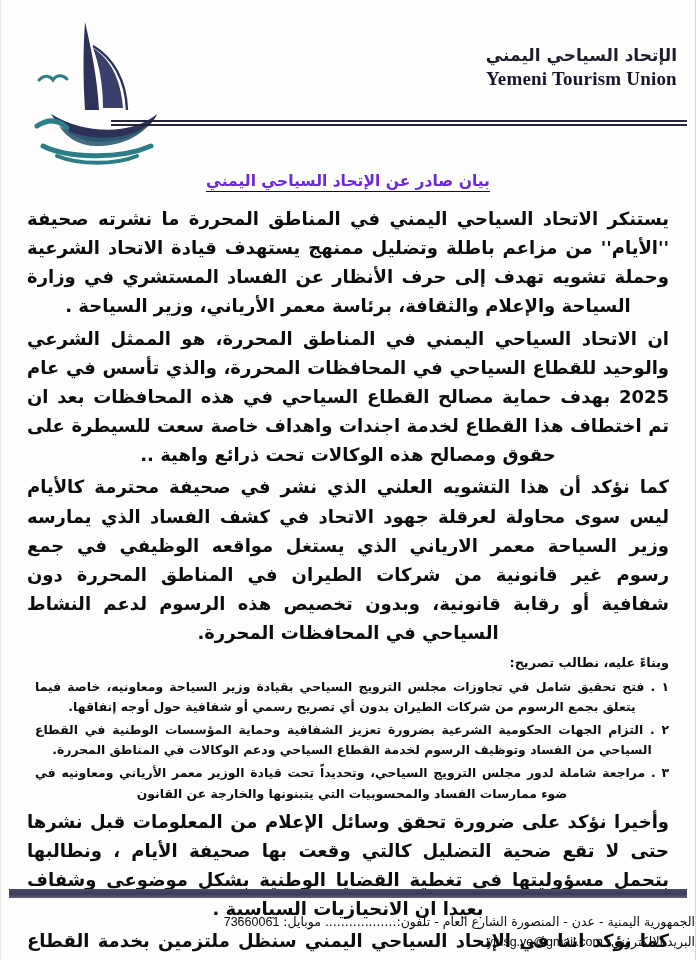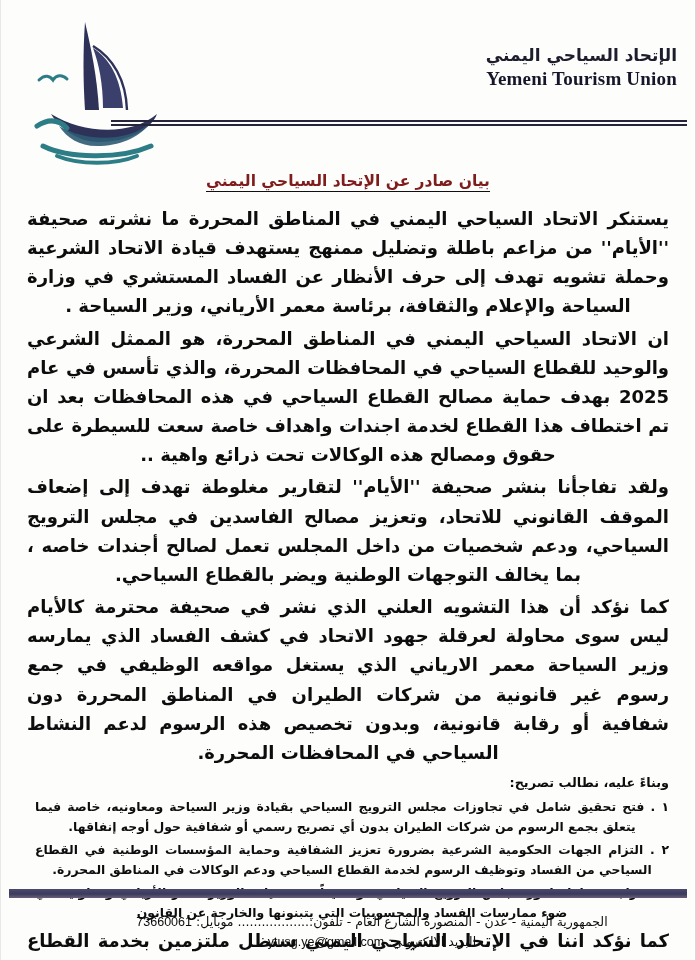--- a/index.html
+++ b/index.html
@@ -33,21 +33,21 @@
     left: 22px;
     top: 14px;
     width: 160px;
     height: 160px;
   }
   .logo-svg { display: block; }
   .org-names {
     position: absolute;
     right: 18px;
     top: 46px;
-    text-align: right;
+    text-align: center;
     line-height: 1.15;
   }
   .org-ar {
     font-size: 17px;
     font-weight: bold;
     color: #1d1d2b;
     letter-spacing: 1.2px;
     font-family: "DejaVu Sans", sans-serif;
   }
   .org-en {
@@ -66,21 +66,21 @@
     height: 6px;
     border-top: 2px solid #25253c;
     border-bottom: 2px solid #25253c;
   }
 
   
   .doc-title {
     text-align: center;
     font-size: 15.5px;
     font-weight: bold;
-    color: #7f1d1d;
+    color: #6d28d9;
     margin: 8px 0 0 0;
     padding-top: 14px;
   }
   .doc-title span {
     border-bottom: 1.6px solid #101010;
     padding-bottom: 1px;
   }
 
   
   .body-text {
@@ -149,21 +149,21 @@
     right: 8px;
     bottom: 62px;
     height: 9px;
     background: linear-gradient(180deg, #4b4a6e 0%, #3a3a5c 55%, #6b5f7a 100%);
   }
   .footer {
     position: absolute;
     left: 0;
     right: 0;
     bottom: 8px;
-    text-align: center;
+    text-align: right;
     direction: rtl;
     margin-left: 48px;
   }
   .footer-line {
     font-size: 12.5px;
     color: #0d0d0d;
     font-weight: normal;
     line-height: 1.6;
     font-family: "DejaVu Sans", sans-serif;
   }
@@ -211,29 +211,29 @@
   </div>
 
   <div class="doc-title">
     <span>بيان صادر  عن الإتحاد السياحي اليمني</span>
   </div>
 
   <div class="body-text">
 
     <p class="para lead">يستنكر الاتحاد السياحي اليمني في المناطق المحررة ما نشرته صحيفة ''الأيام'' من مزاعم باطلة وتضليل ممنهج يستهدف قيادة الاتحاد الشرعية وحملة تشويه تهدف إلى حرف الأنظار عن الفساد المستشري في وزارة السياحة والإعلام والثقافة، برئاسة معمر الأرياني، وزير السياحة .</p>
     <p class="para">ان الاتحاد السياحي اليمني في المناطق المحررة، هو الممثل الشرعي والوحيد للقطاع السياحي في المحافظات المحررة، والذي تأسس في عام 2025 بهدف حماية مصالح القطاع السياحي في هذه المحافظات بعد ان تم اختطاف هذا القطاع لخدمة اجندات واهداف خاصة سعت للسيطرة على حقوق ومصالح هذه الوكالات تحت ذرائع واهية ..</p>
-    <p class="para">ولقد تفاجأنا بنشر صحيفة ''الأيام'' لتقارير مغلوطة تهدف إلى إضعاف الموقف القانوني للاتحاد، وتعزيز مصالح الفاسدين في مجلس الترويج السياحي، ودعم شخصيات من داخل المجلس تعمل لصالح أجندات خاصه ، بما يخالف التوجهات الوطنية ويضر بالقطاع السياحي.</p>
     <p class="para">كما نؤكد أن هذا التشويه العلني الذي نشر في صحيفة محترمة كالأيام ليس سوى محاولة لعرقلة جهود الاتحاد في كشف الفساد الذي يمارسه وزير السياحة معمر الارياني الذي يستغل مواقعه الوظيفي في جمع رسوم غير قانونية من شركات الطيران في المناطق المحررة دون شفافية أو رقابة قانونية، وبدون تخصيص هذه الرسوم لدعم النشاط السياحي في المحافظات المحررة.</p>
 
     <p class="demand-intro">وبناءً عليه، نطالب تصريح:</p>
 
     <p class="demand"><span class="num">١ .</span> <span>فتح تحقيق شامل في تجاوزات مجلس الترويج السياحي بقيادة وزير السياحة ومعاونيه، خاصة فيما يتعلق بجمع الرسوم من شركات الطيران بدون أي تصريح رسمي أو شفافية حول أوجه إنفاقها.</span></p>
     <p class="demand"><span class="num">٢ .</span> <span>التزام الجهات الحكومية الشرعية بضرورة تعزيز الشفافية وحماية المؤسسات الوطنية في القطاع السياحي من الفساد وتوظيف الرسوم لخدمة القطاع السياحي ودعم الوكالات في المناطق المحررة.</span></p>
     <p class="demand"><span class="num">٣ .</span> <span>مراجعة شاملة لدور مجلس الترويج السياحي، وتحديداً تحت قيادة الوزير معمر الأرياني ومعاونيه في ضوء ممارسات الفساد والمحسوبيات التي يتبنونها والخارجة عن القانون</span></p>
 
+    <p class="para">وأخيرا نؤكد على ضرورة تحقق وسائل الإعلام من المعلومات قبل نشرها حتى لا تقع ضحية التضليل كالتي وقعت بها صحيفة الأيام ، ونطالبها بتحمل مسؤوليتها في تغطية القضايا الوطنية بشكل موضوعي وشفاف بعيدا ان الانحيازيات السياسية .</p>
     <p class="para">كما نؤكد اننا في الإتحاد السياحي اليمني سنظل ملتزمين بخدمة القطاع السياحي والدفاع عن مصالحه ، وسوف نسعى دائما لتحقيق الشفافية والنزاهة في جميع ما نقوم به من اعمال تخدم هذا القطاع الهام وتحقق مصالح الوكالات التي تشكل عصب هذا القطاع  ومواجهة وفضح أي فساد يضر بالمصلحة الوطنية ويشوه أداء المؤسسات الشرعية في المحافظات الجنوبية والمحررة .</p>
   </div>
 
   <div class="sig-block">
     <div class="sig-text">صادر عن الإتحاد السياحي اليمني</div>
 
     <svg class="stamp" viewBox="0 0 120 120">
       <circle cx="60" cy="60" r="56" fill="none" stroke="#2d63ae" stroke-width="2.2"></circle>
       <circle cx="60" cy="60" r="50" fill="none" stroke="#2d63ae" stroke-width="1.6"></circle>
       <defs>

